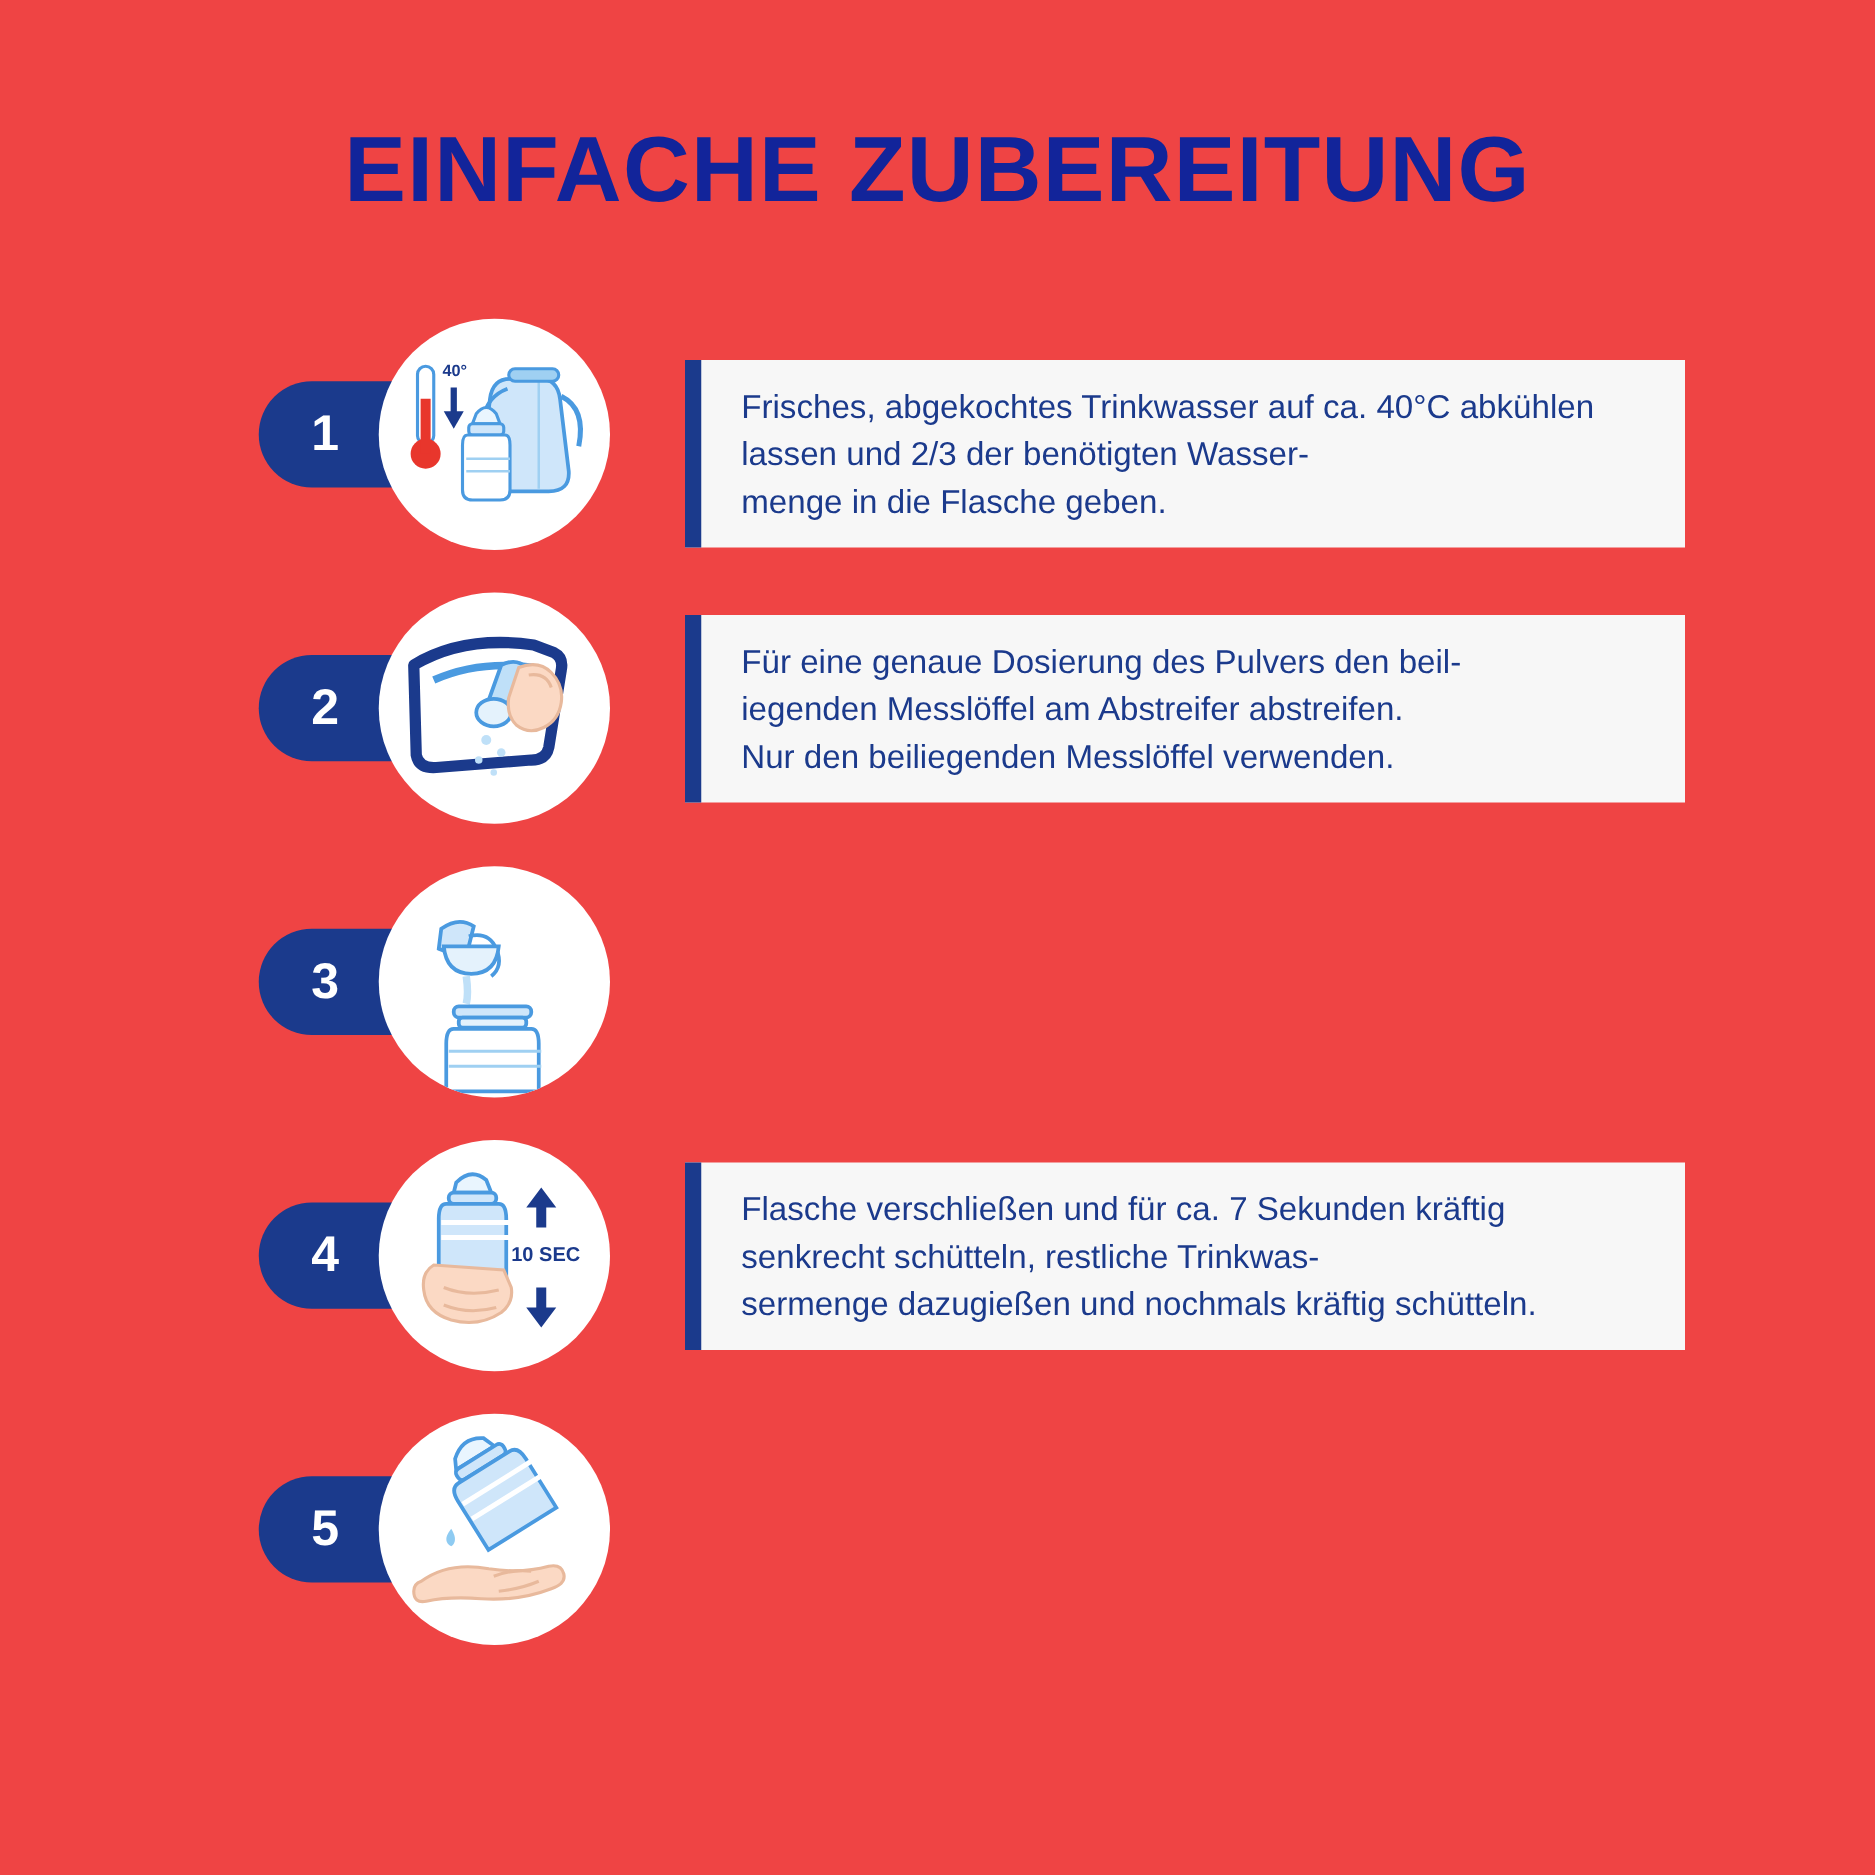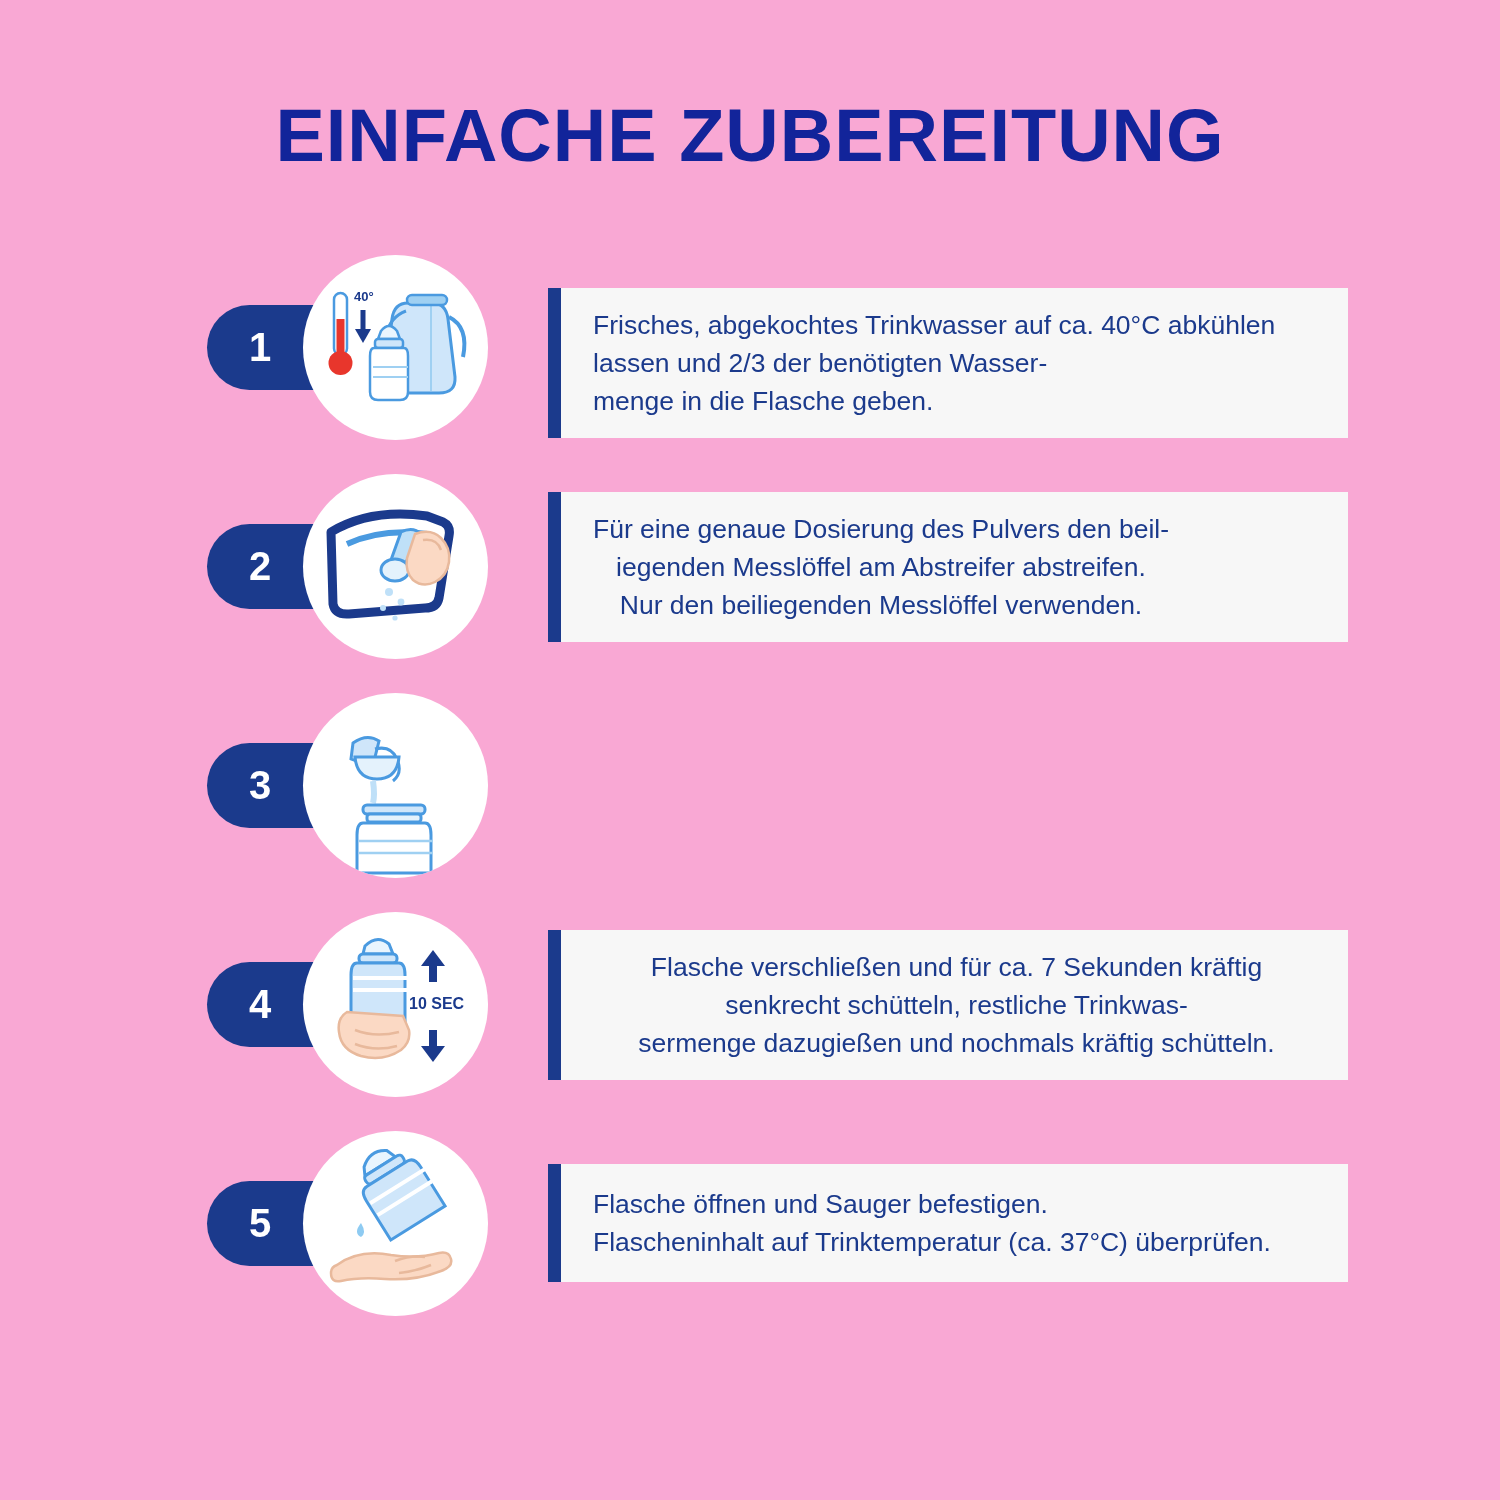--- a/index.html
+++ b/index.html
@@ -10,21 +10,21 @@
     width: 1500px;
     height: 1500px;
     background: #5b9bd9;
     font-family: "Liberation Sans", sans-serif;
     overflow: hidden;
   }
   .page {
     position: relative;
     width: 1500px;
     height: 1500px;
-    background: #f9a8d4;
+    background: #ef4444;
     box-sizing: border-box;
   }
   .title {
     position: absolute;
     left: 0;
     top: 96px;
     width: 1500px;
     text-align: center;
     color: #12249a;
     font-size: 74px;
@@ -93,21 +93,21 @@
     align-items: center;
   }
   .card p {
     margin: 0;
     padding: 18px 28px 18px 32px;
     color: #1b3a8c;
     font-size: 26.5px;
     line-height: 38px;
     white-space: pre-line;
   }
-  .h-tall { min-height: 150px; top: 18px; text-align: center; }
+  .h-tall { min-height: 150px; top: 18px; }
 </style>
 </head>
 <body>
 
 <div class="page">
 
   <div class="title">EINFACHE ZUBEREITUNG</div>
 
   <div class="steps">
 
@@ -242,20 +242,16 @@
             <path d="M66 70 h64" stroke="#ffffff" stroke-width="4"></path>
           </g>
 
           <path d="M58 92 q6 10 0 14 q-8 -4 0 -14 z" fill="#8ecbf2"></path>
 
           <path d="M34 134 q22 -16 54 -10 q26 4 48 -2 q10 -2 12 6 q2 8 -10 12 q-26 10 -56 8 q-26 -2 -44 2 q-10 2 -10 -8 q0 -6 6 -8 z" fill="#fbd9c4" stroke="#e8b99c" stroke-width="2.5"></path>
           <path d="M92 130 q16 -6 30 -4" stroke="#e8b99c" stroke-width="2.5" fill="none"></path>
           <path d="M96 142 q18 -2 32 -8" stroke="#e8b99c" stroke-width="2.5" fill="none"></path>
         </svg>
       </div>
-      <div class="card">
-        <p>Flasche öffnen und Sauger befestigen.
-Flascheninhalt auf Trinktemperatur (ca. 37°C) überprüfen.</p>
-      </div>
     </div>
 
   </div>
 </div>
 
 </body></html>

